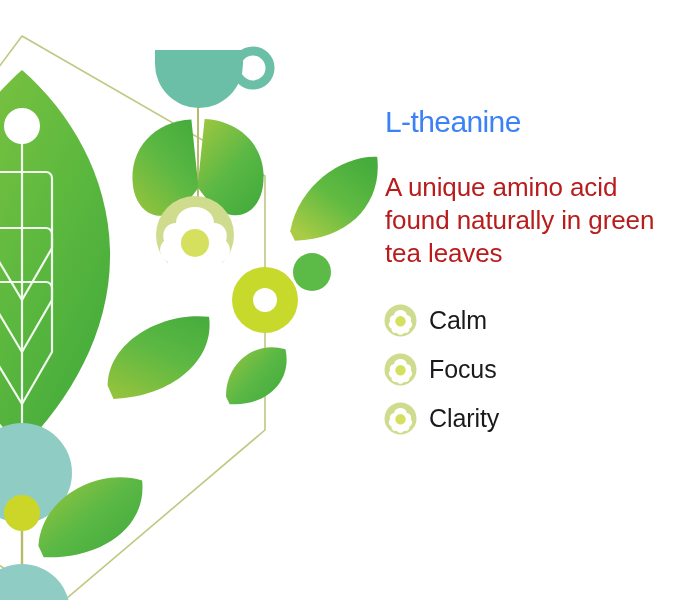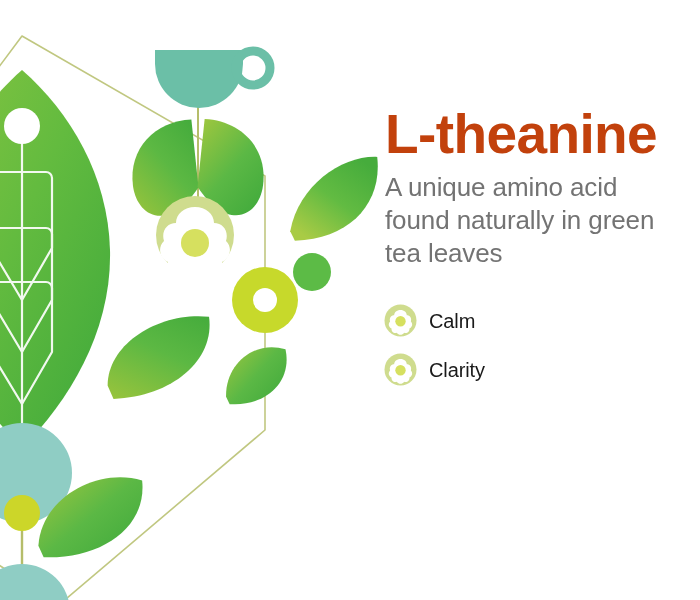--- a/index.html
+++ b/index.html
@@ -32,36 +32,36 @@
     left: 384px;
     top: 0;
     width: 316px;
     height: 600px;
   }
   .title {
     position: absolute;
     left: 1px;
     top: 106px;
     margin: 0;
-    font-size: 55px;
-    font-weight: 700;
+    font-size: 30px;
+    font-weight: 400;
     letter-spacing: -0.6px;
-    color: #c2410c;
+    color: #3b82f6;
     line-height: 1.05;
     white-space: nowrap;
   }
   .subtitle {
     position: absolute;
     left: 1px;
     top: 171px;
     width: 300px;
     margin: 0;
     font-size: 26px;
     font-weight: 400;
-    color: #737373;
+    color: #b91c1c;
     line-height: 33px;
     letter-spacing: -0.1px;
   }
   .benefits {
     position: absolute;
     left: 0px;
     top: 296px;
     margin: 0;
     padding: 0;
     list-style: none;
@@ -72,21 +72,21 @@
     height: 49px;
   }
   .benefit-icon {
     width: 33px;
     height: 33px;
     flex: 0 0 33px;
     display: block;
   }
   .benefit-label {
     margin-left: 12px;
-    font-size: 20px;
+    font-size: 25px;
     font-weight: 400;
     color: #1a1a1a;
     letter-spacing: -0.1px;
     line-height: 1;
   }
 </style>
 </head>
 <body>
 
 <div class="card">
@@ -220,20 +220,38 @@
                      C 2.2 25.6 1 21.4 3.8 18.6
                      C 2.6 14.5 5.1 11.2 8.8 11.2
                      C 8.8 7.5 12 4.6 16.5 4.6 Z" fill="#ffffff" transform="scale(0.82) translate(3.6 2.6)"></path>
             <circle cx="16.5" cy="17.3" r="5.2" fill="#d6e05f"></circle>
           </svg>
         </span>
         <span class="benefit-label">Calm</span>
       </li>
 
 
+      <li class="benefit">
+        <span class="benefit-icon">
+          <svg width="33" height="33" viewBox="0 0 33 33" xmlns="http://www.w3.org/2000/svg">
+            <circle cx="16.5" cy="16.5" r="16" fill="#cfdc8e"></circle>
+            <path d="M 16.5 4.6 C 21 4.6 24.2 7.5 24.2 11.2
+                     C 27.9 11.2 30.4 14.5 29.2 18.6
+                     C 32 21.4 30.8 25.6 27.4 27.2
+                     C 27.9 30.9 24.6 33.7 20.9 32.4
+                     C 18.8 35.8 14.2 35.8 12.1 32.4
+                     C 8.4 33.7 5.1 30.9 5.6 27.2
+                     C 2.2 25.6 1 21.4 3.8 18.6
+                     C 2.6 14.5 5.1 11.2 8.8 11.2
+                     C 8.8 7.5 12 4.6 16.5 4.6 Z" fill="#ffffff" transform="scale(0.82) translate(3.6 2.6)"></path>
+            <circle cx="16.5" cy="17.3" r="5.2" fill="#d6e05f"></circle>
+          </svg>
+        </span>
+        <span class="benefit-label">Focus</span>
+      </li>
 
       <li class="benefit">
         <span class="benefit-icon">
           <svg width="33" height="33" viewBox="0 0 33 33" xmlns="http://www.w3.org/2000/svg">
             <circle cx="16.5" cy="16.5" r="16" fill="#cfdc8e"></circle>
             <path d="M 16.5 4.6 C 21 4.6 24.2 7.5 24.2 11.2
                      C 27.9 11.2 30.4 14.5 29.2 18.6
                      C 32 21.4 30.8 25.6 27.4 27.2
                      C 27.9 30.9 24.6 33.7 20.9 32.4
                      C 18.8 35.8 14.2 35.8 12.1 32.4

